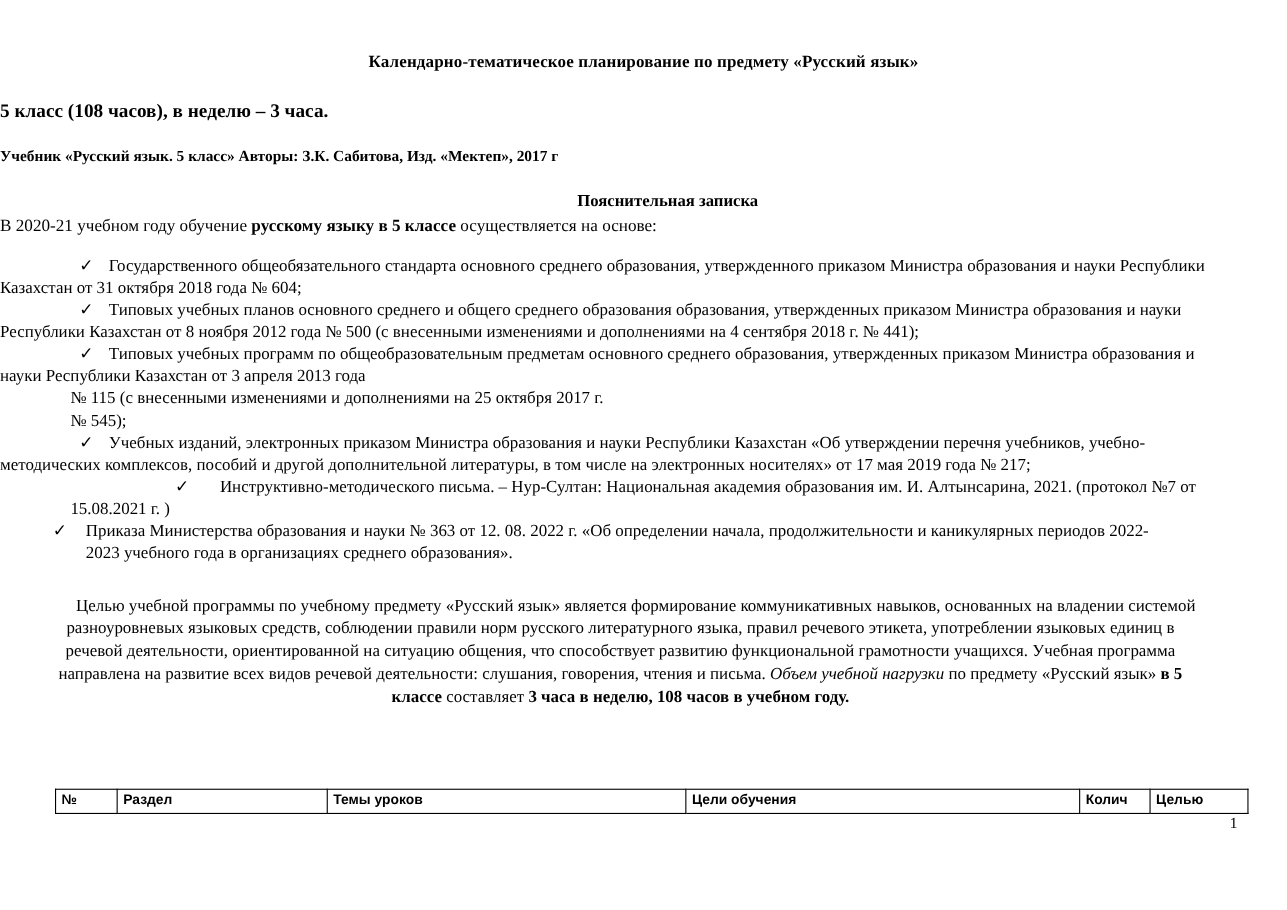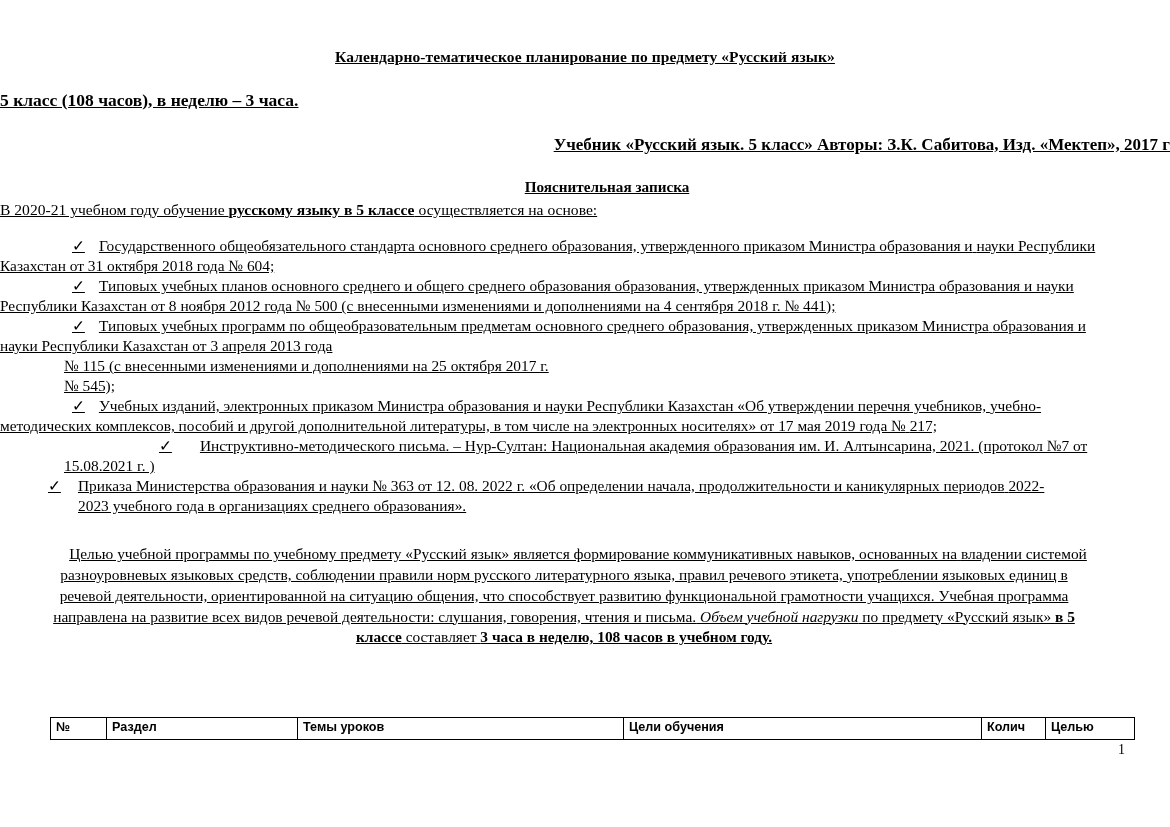--- a/index.html
+++ b/index.html
@@ -15,21 +15,20 @@
     color: #000000;
     position: relative;
     overflow: hidden;
   }
   .page {
     position: relative;
     width: 1170px;
     height: 827px;
     box-sizing: border-box;
     padding: 0;
-    text-decoration: underline;
   }
 
   
   .title-block {
     padding-top: 48px;
   }
   .doc-title {
     text-align: center;
     font-weight: bold;
     font-size: 15.5px;
@@ -37,23 +36,23 @@
     letter-spacing: 0.1px;
   }
   .doc-subtitle {
     text-align: left;
     font-weight: bold;
     font-size: 17.5px;
     line-height: 1.2;
     margin-top: 23px;
   }
   .doc-textbook {
-    text-align: right;
-    font-weight: bold;
-    font-size: 17px;
+    text-align: left;
+    font-weight: bold;
+    font-size: 14px;
     line-height: 1.2;
     margin-top: 24px;
   }
   .section-heading {
     text-align: center;
     font-weight: bold;
     font-size: 15.2px;
     margin-top: 23px;
     margin-left: 44px;
   }

